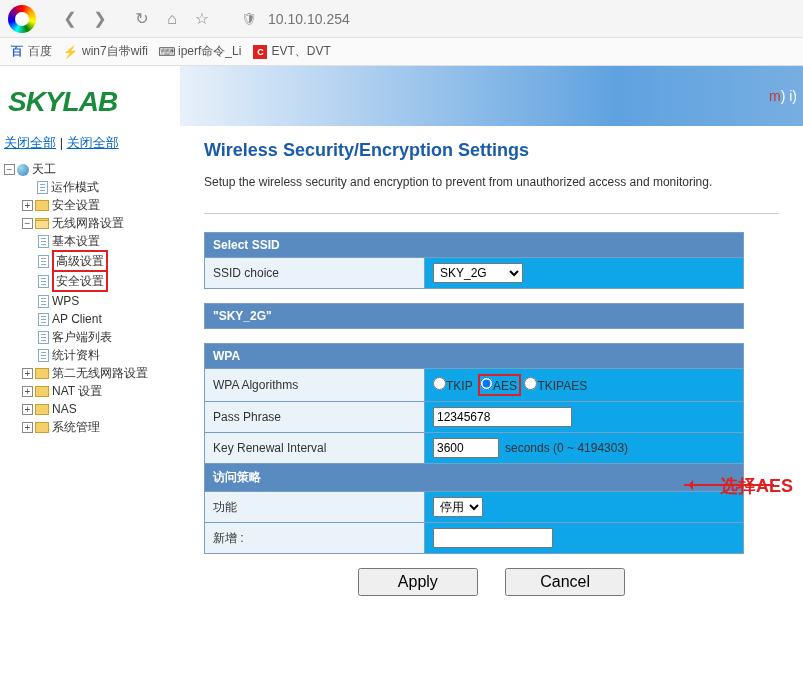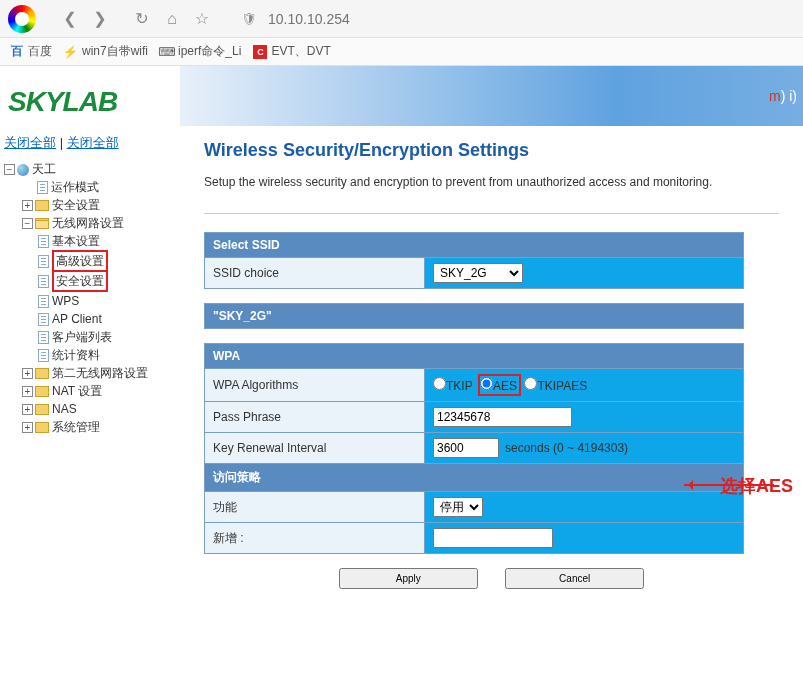--- a/index.html
+++ b/index.html
@@ -68,21 +68,21 @@
 .sec-hl { display: inline-block; border: 2px solid #e02020; padding: 2px; }
 .pass-input { width: 139px; }
 .renew-input { width: 66px; }
 .after-text { margin-left: 6px; }
 
 .annotation { position: absolute; left: 540px; top: 408px; color: #e02020; font-size: 18px; font-weight: bold; pointer-events: none; }
 .arrow { position: absolute; left: 504px; top: 418px; width: 90px; height: 2px; background: #e02020; pointer-events: none; }
 .arrow::before { content: ""; position: absolute; left: -1px; top: -4px; border: 5px solid transparent; border-right-color: #e02020; }
 
 .btns { text-align: center; margin-top: 14px; }
-.btn { width: 139px; padding: 3px 0; margin: 0 12px; font-size: 10px; cursor: pointer; }
+.btn { width: 120px; padding: 3px 0; margin: 0 12px; font-size: 16px; cursor: pointer; }
 </style>
 </head>
 <body>
 
 <div class="browser-bar">
   <div class="browser-logo"></div>
   <div style="width:10px"></div>
   <div class="nav-btn">❮</div>
   <div class="nav-btn">❯</div>
   <div style="width:6px"></div>

